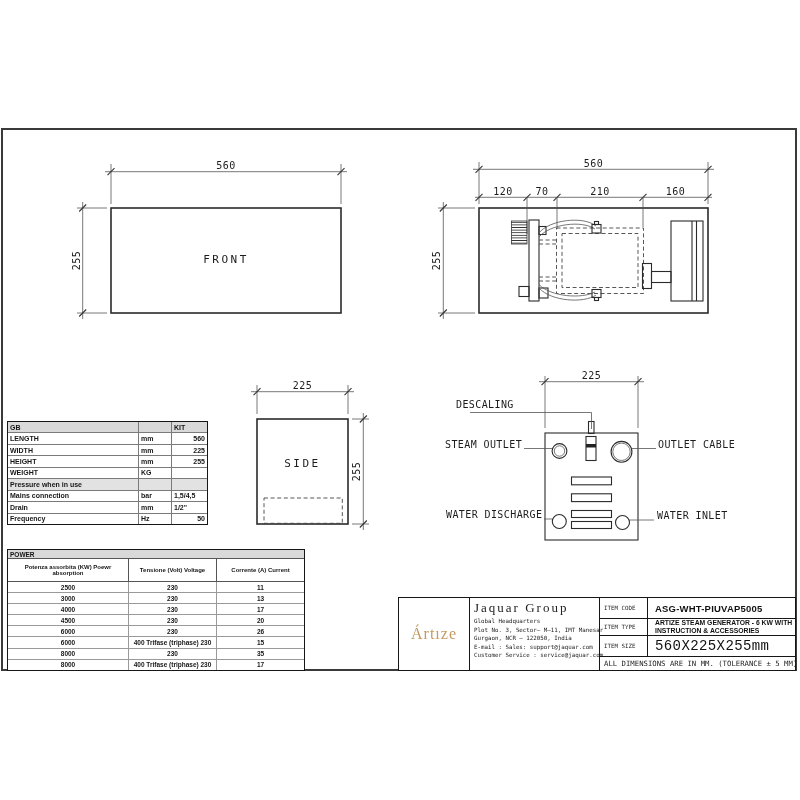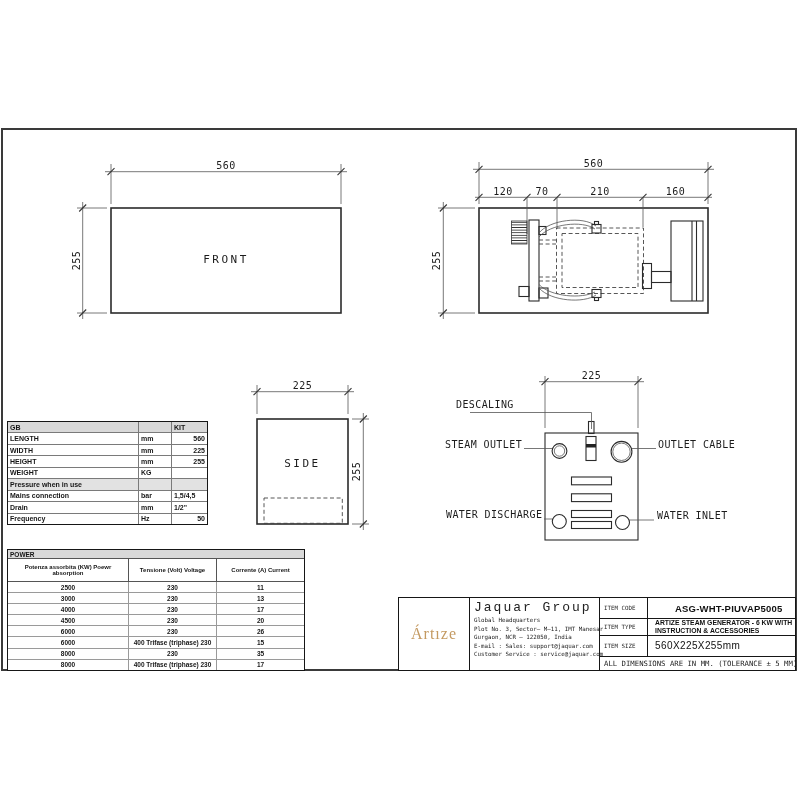--- a/index.html
+++ b/index.html
@@ -46,31 +46,31 @@
   .pw-row>div{display:flex;align-items:center;justify-content:center;border-right:1px solid #9a9a9a;
               font-size:6.5px;font-weight:600;white-space:nowrap;}
   .pw-row>div:last-child{border-right:none;}
 
   
   #titleBlock{left:398px;top:597px;width:398px;height:74px;border:1.5px solid #161616;background:#fff;}
   #logoCell{left:0;top:0;width:71px;height:100%;border-right:1px solid #161616;
             display:flex;align-items:center;justify-content:center;}
   #logoText{font-family:Liberation Serif, serif;font-size:16px;color:#c49a62;letter-spacing:1px;}
   #coCell{left:71px;top:0;width:130px;height:100%;border-right:1px solid #161616;padding:2px 4px;}
-  #coName{font-family:Liberation Mono, monospace;font-size:13px;letter-spacing:2px;color:#222;
+  #coName{font-family:Liberation Serif, serif;font-size:13px;letter-spacing:2px;color:#222;
           white-space:nowrap;margin-bottom:1px;}
   .addr{font-family:"DejaVu Sans Mono",monospace;font-size:5.8px;line-height:8.6px;color:#222;white-space:nowrap;}
   #itemsCell{left:201px;top:0;right:0;height:100%;}
   .it-row{position:absolute;left:0;right:0;border-bottom:1px solid #161616;display:flex;}
   .it-label{width:48px;border-right:1px solid #161616;display:flex;align-items:center;padding-left:4px;
             font-family:"DejaVu Sans Mono",monospace;font-size:5.8px;color:#222;box-sizing:border-box;}
   .it-value{flex:1;display:flex;align-items:center;padding-left:7px;}
-  #itCodeVal{font-size:9.5px;font-weight:700;letter-spacing:0.2px;margin-left:20px;}
+  #itCodeVal{font-size:9.5px;font-weight:700;letter-spacing:0.2px;}
   #itTypeVal{font-size:6.8px;font-weight:700;line-height:7.4px;flex-direction:column;align-items:flex-start;justify-content:center;}
-  #itSizeVal{font-family:Liberation Sans, sans-serif;font-size:10px;letter-spacing:0.4px;}
+  #itSizeVal{font-family:Liberation Mono, monospace;font-size:14px;letter-spacing:0.4px;}
   #noteRow{position:absolute;left:0;right:0;top:58px;bottom:0;display:flex;align-items:center;padding-left:4px;
            font-family:"DejaVu Sans Mono",monospace;font-size:7.3px;color:#1c1c1c;white-space:nowrap;}
 </style>
 </head>
 <body>
 
 <div class="abs" id="frame"></div>
 
 <svg class="abs" id="draw" width="800" height="544" viewBox="0 128 800 544">
   <defs>

